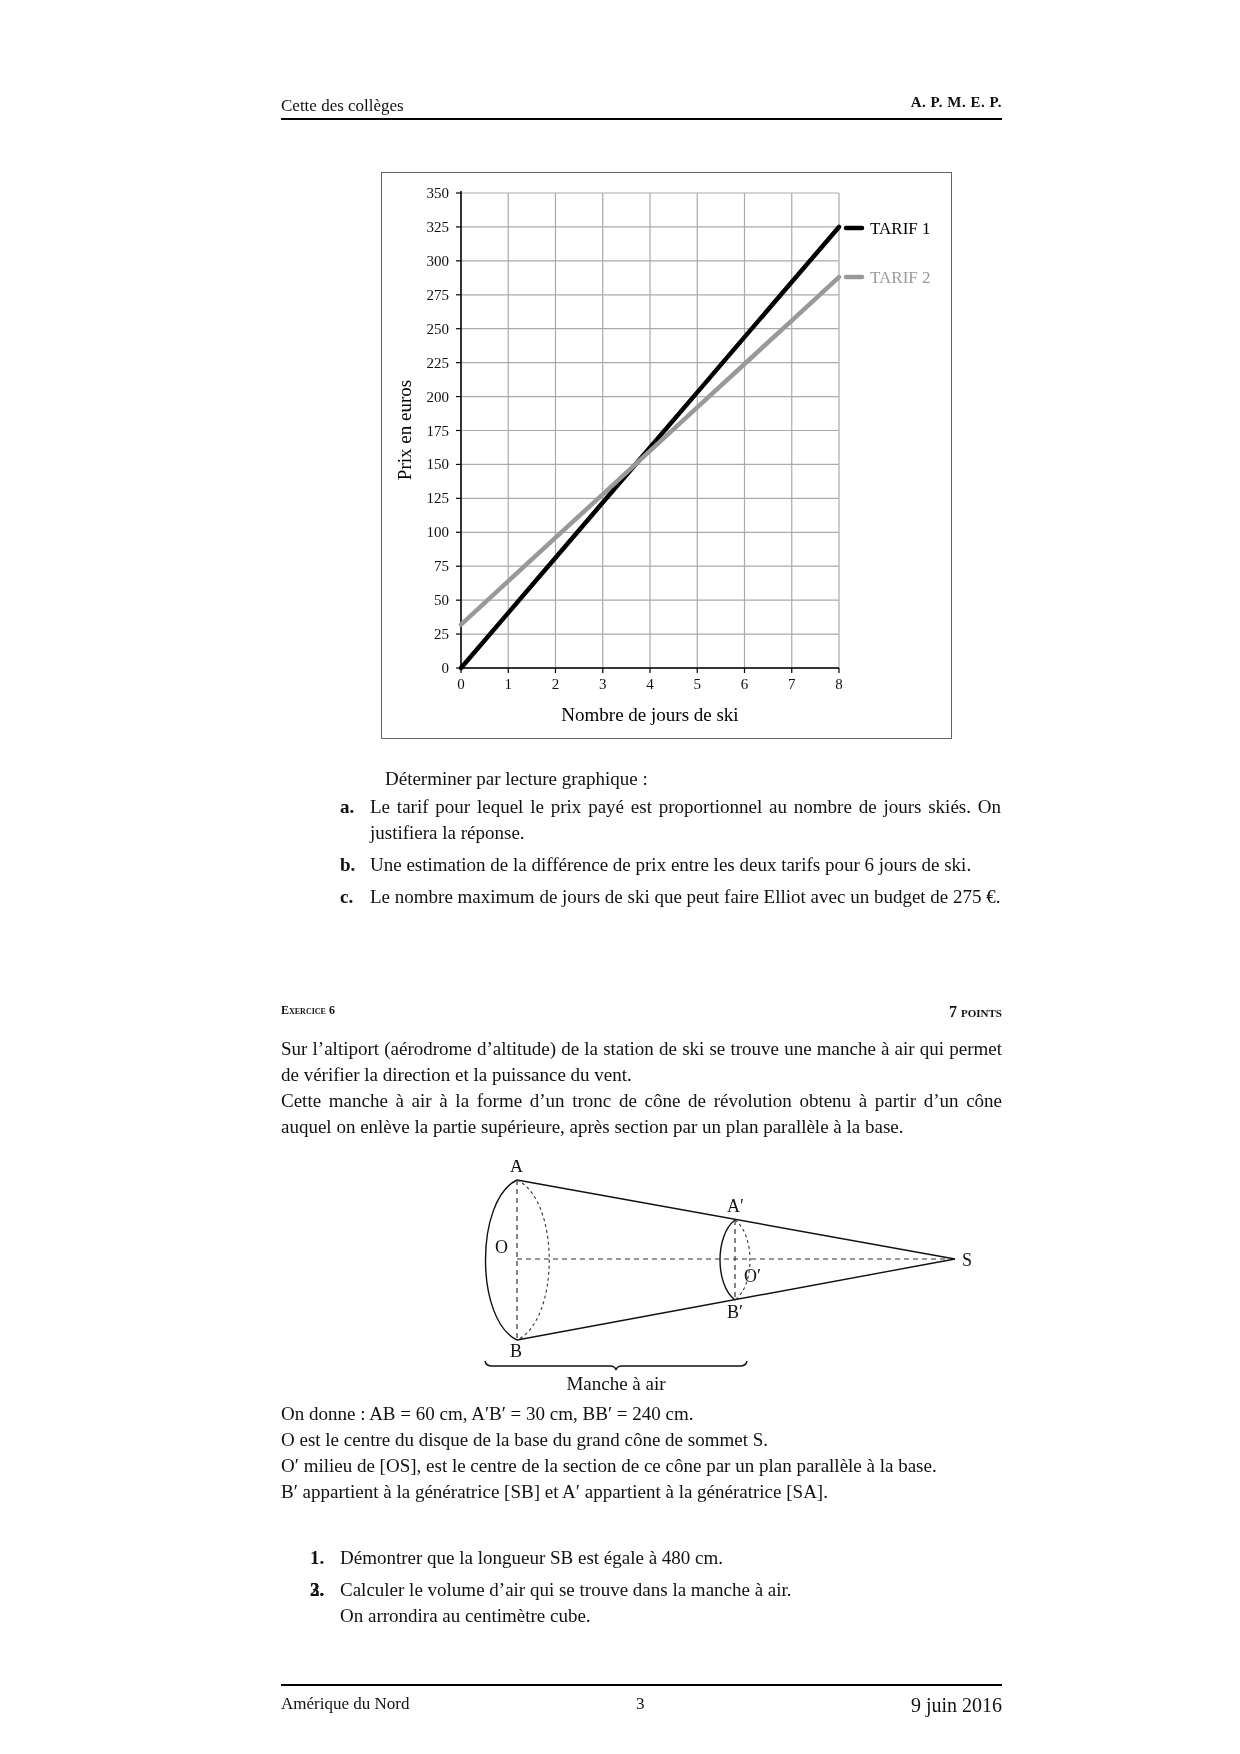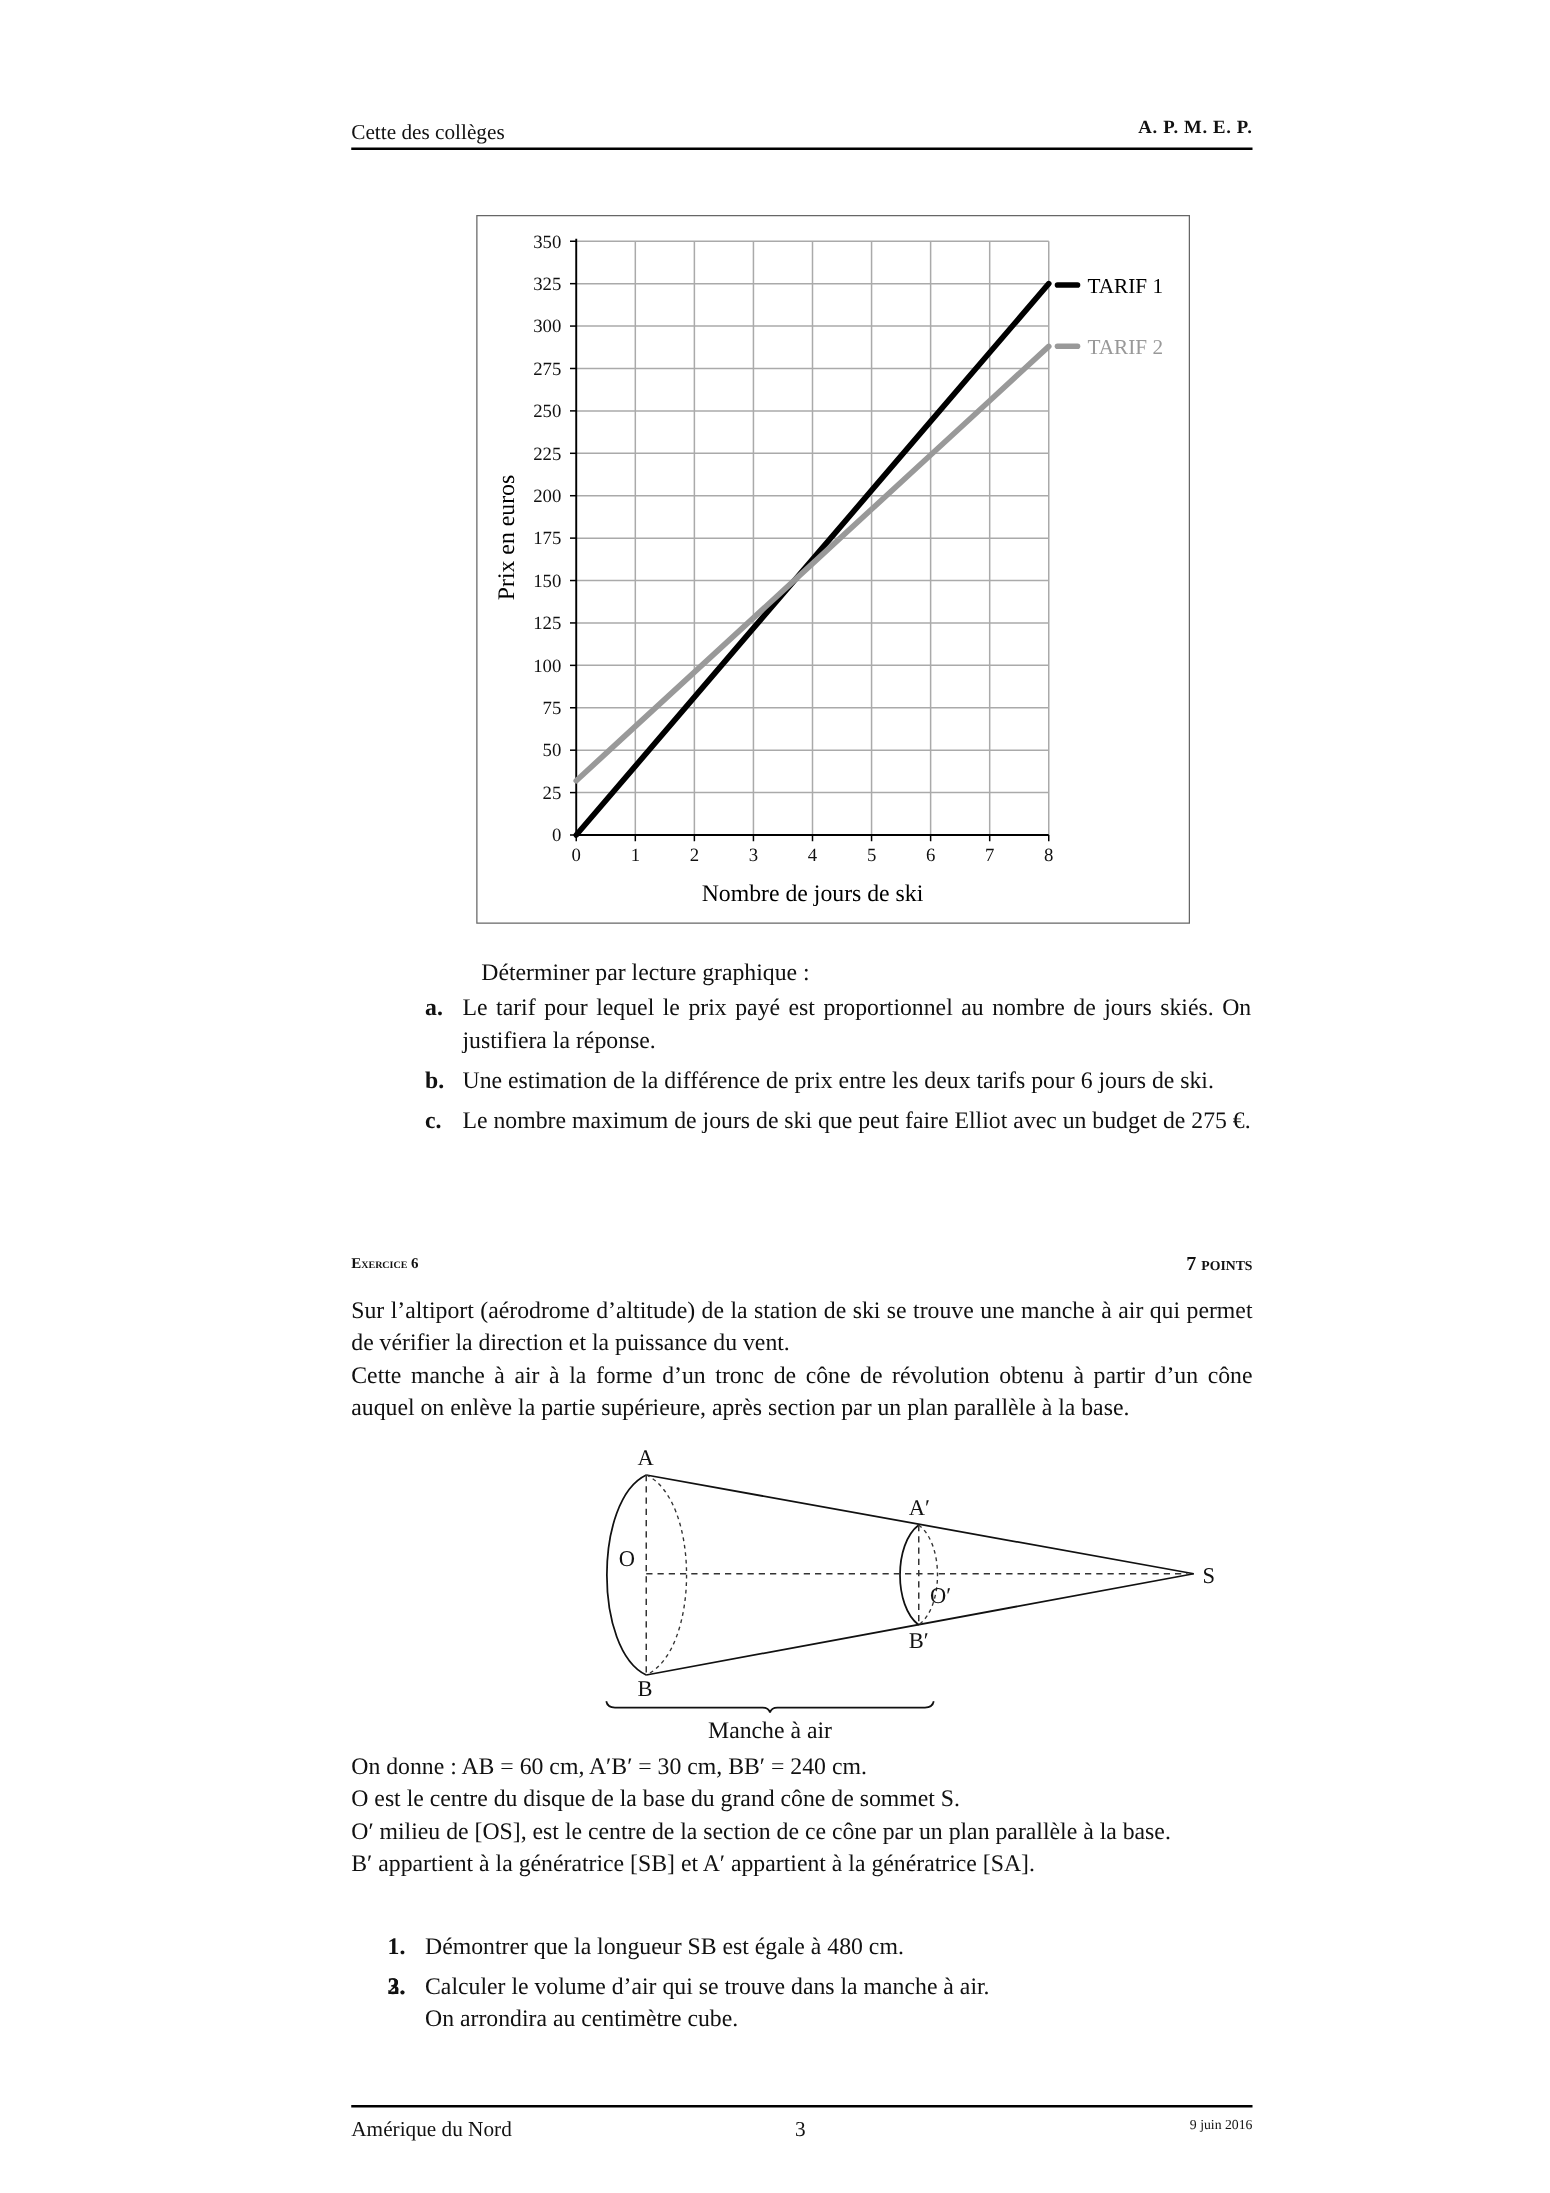--- a/index.html
+++ b/index.html
@@ -5,21 +5,21 @@
   html, body { margin: 0; padding: 0; background: #ffffff; }
   body { width: 1240px; height: 1754px; position: relative; overflow: hidden;
          font-family: "Liberation Serif", "DejaVu Serif", serif; color: #111; }
   .abs { position: absolute; }
   .hdr-left { left: 281px; top: 96px; font-size: 17px; }
   .hdr-right { right: 238px; top: 94px; font-size: 15px; font-weight: bold; letter-spacing: 0.5px; }
   .hdr-rule { left: 281px; top: 118px; width: 721px; height: 2px; background: #000; }
   .ftr-rule { left: 281px; top: 1684px; width: 721px; height: 2px; background: #000; }
   .ftr-left { left: 281px; top: 1694px; font-size: 17px; }
   .ftr-center { left: 636px; top: 1694px; font-size: 17px; }
-  .ftr-right { right: 238px; top: 1694px; font-size: 11px; }
+  .ftr-right { right: 238px; top: 1694px; font-size: 20px; }
 
   .chart-box { left: 381px; top: 172px; width: 571px; height: 567px; border: 1.5px solid #666; box-sizing: border-box; }
   svg text { font-family: "Liberation Serif", "DejaVu Serif", serif; }
 
   .para { font-size: 19px; line-height: 26px; text-align: justify; }
   .q-list { position: absolute; left: 340px; width: 661px; }
   .q-item { position: relative; padding-left: 30px; font-size: 19px; line-height: 26px; text-align: justify; margin-bottom: 6px; }
   .q-item .lbl { position: absolute; left: 0; top: 0; font-weight: bold; }
   .ex-title { left: 281px; top: 1003px; font-size: 12px; font-weight: bold; font-variant: small-caps; }
   .ex-points { right: 238px; top: 1003px; font-size: 16px; font-weight: bold; font-variant: small-caps; }

